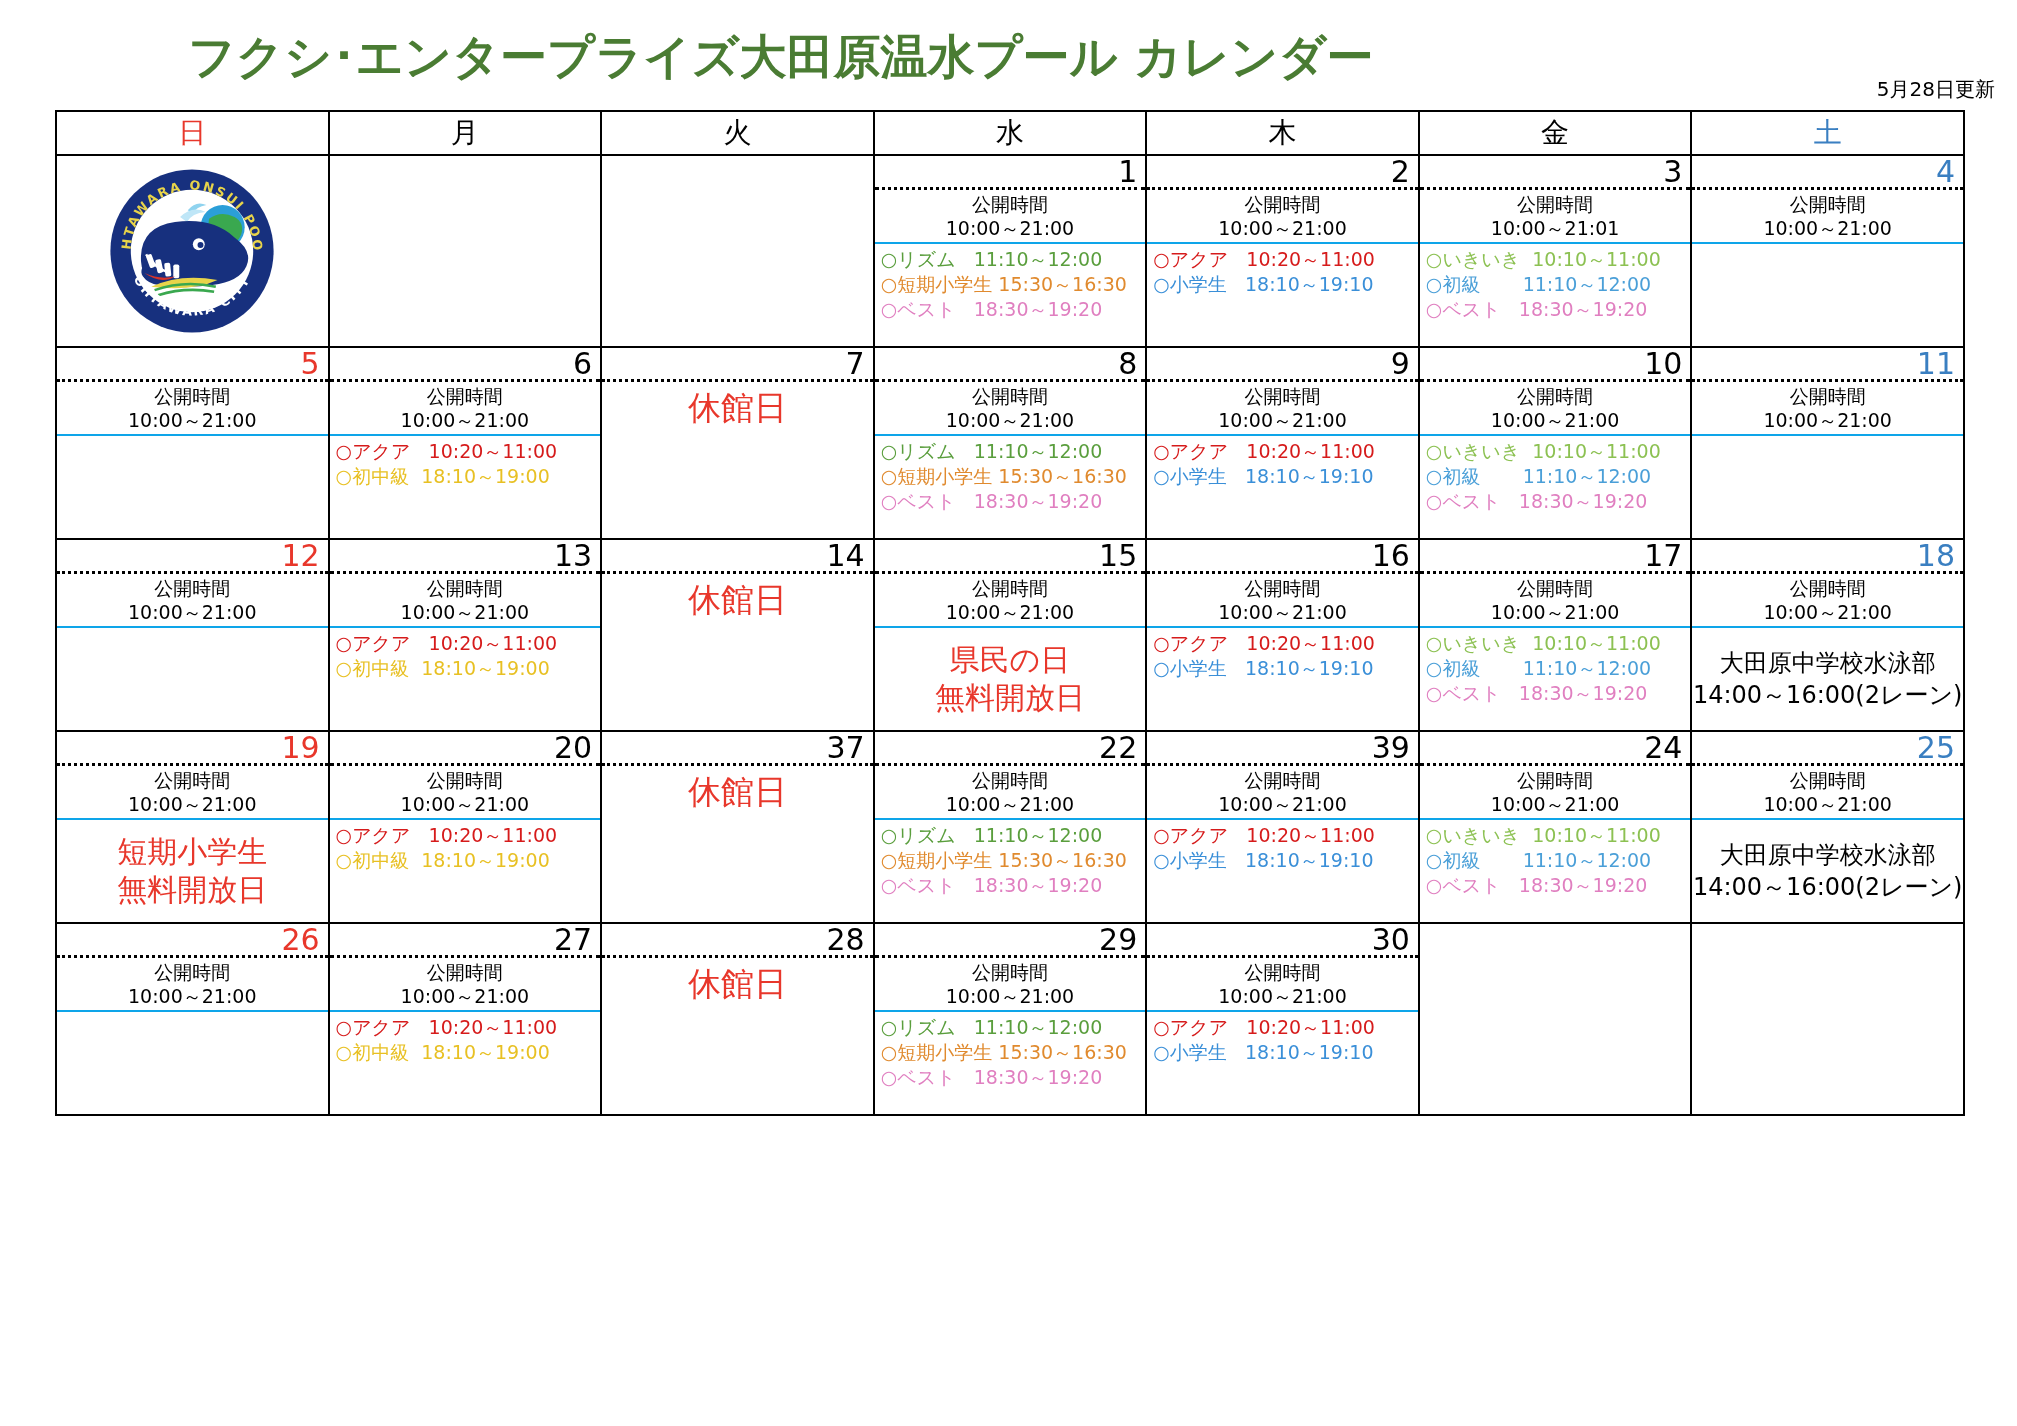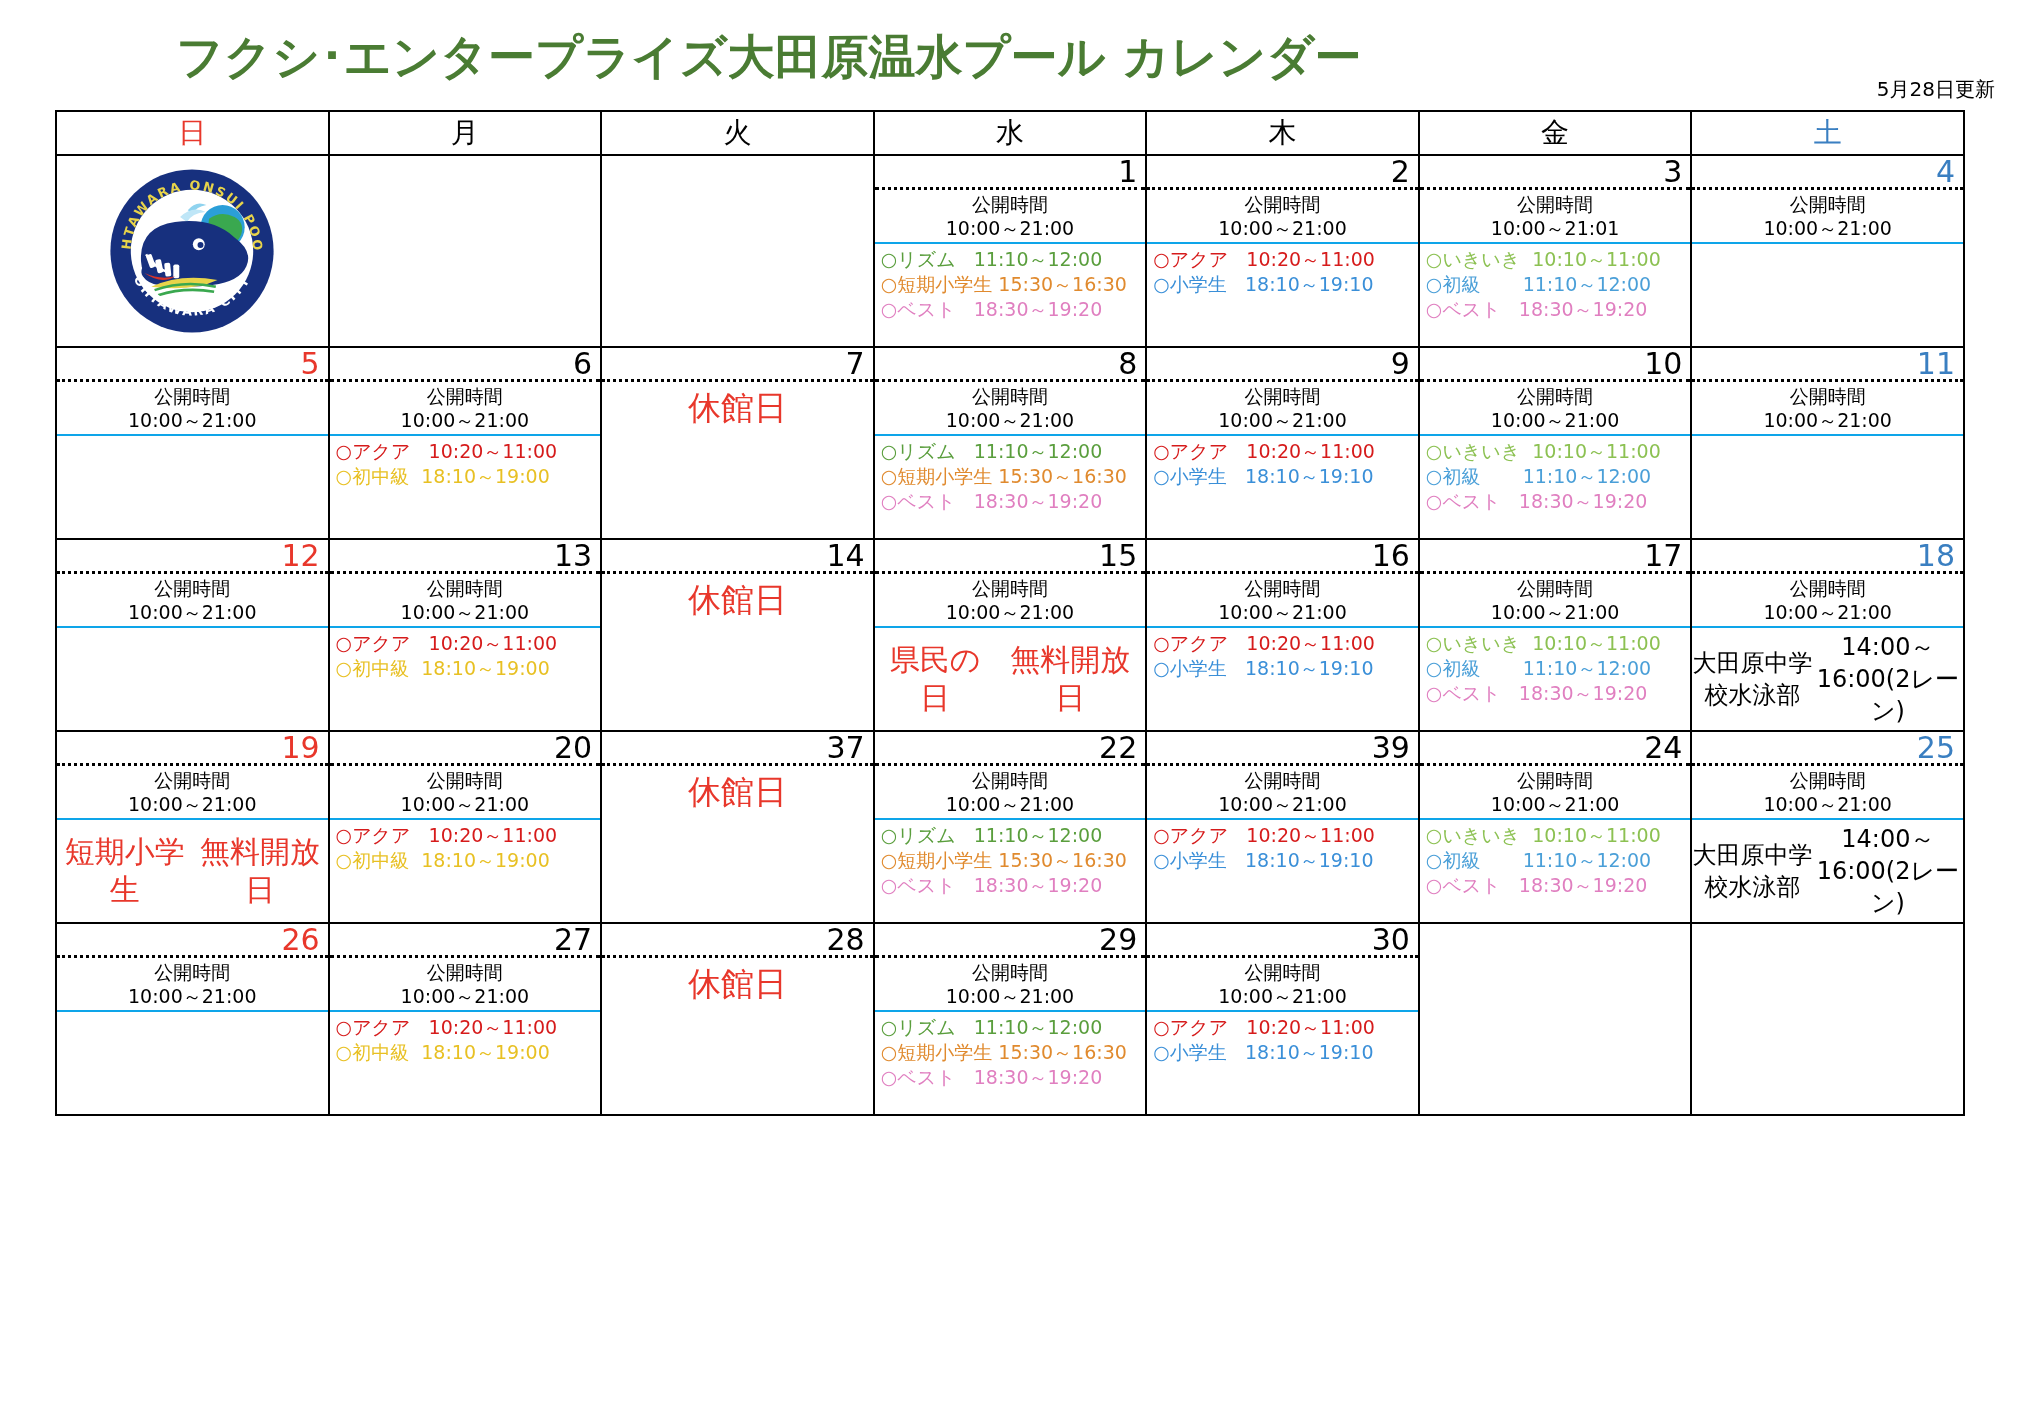--- a/index.html
+++ b/index.html
@@ -41,21 +41,21 @@
     font-size: 50px;
     font-weight: bold;
     letter-spacing: 1px;
     color: #000000;
     font-family: "DejaVu Sans", sans-serif;
   }
   .title-main {
     font-size: 47px;
     font-weight: bold;
     color: #4a7c33;
-    margin-left: 26px;
+    margin-left: 38px;
     letter-spacing: 0px;
     font-family: "DejaVu Sans", sans-serif;
   }
   .update-note {
     position: absolute;
     right: 22px;
     top: 76px;
     font-size: 20px;
     color: #000000;
     letter-spacing: 0px;
@@ -161,21 +161,21 @@
     line-height: 25px;
     white-space: nowrap;
     font-family: "DejaVu Sans", sans-serif;
   }
   .class-name { display: inline-block; }
   .class-time { display: inline-block; }
 
   .note-block {
     flex: 1;
     display: flex;
-    flex-direction: row;
+    flex-direction: column;
     align-items: center;
     justify-content: center;
     text-align: center;
   }
   .note-red {
     color: #e8372b;
     font-size: 30px;
     line-height: 38px;
     font-family: "DejaVu Sans", sans-serif;
   }

